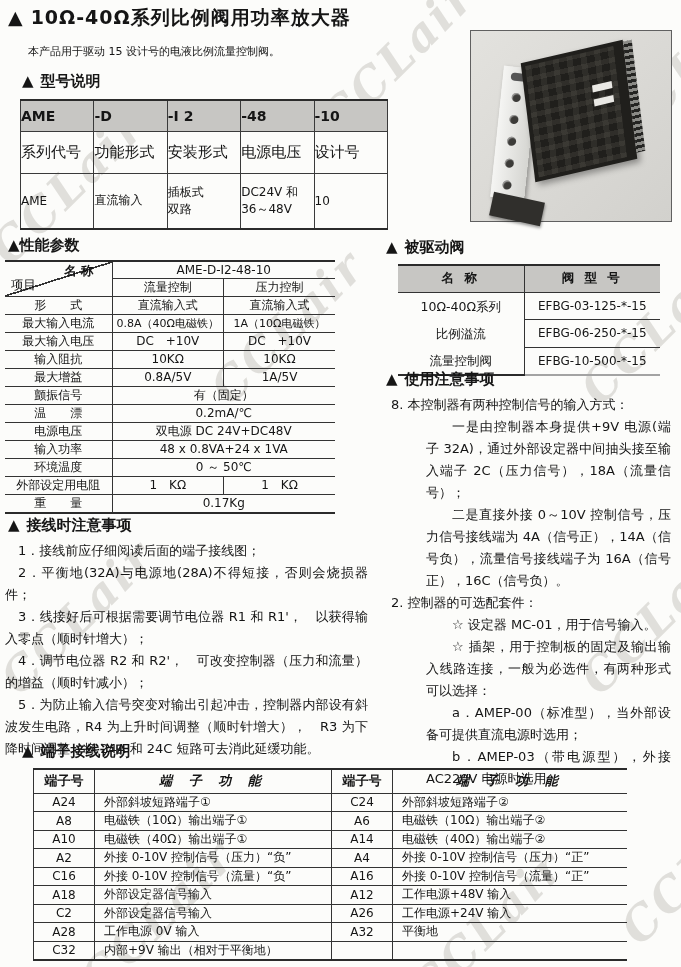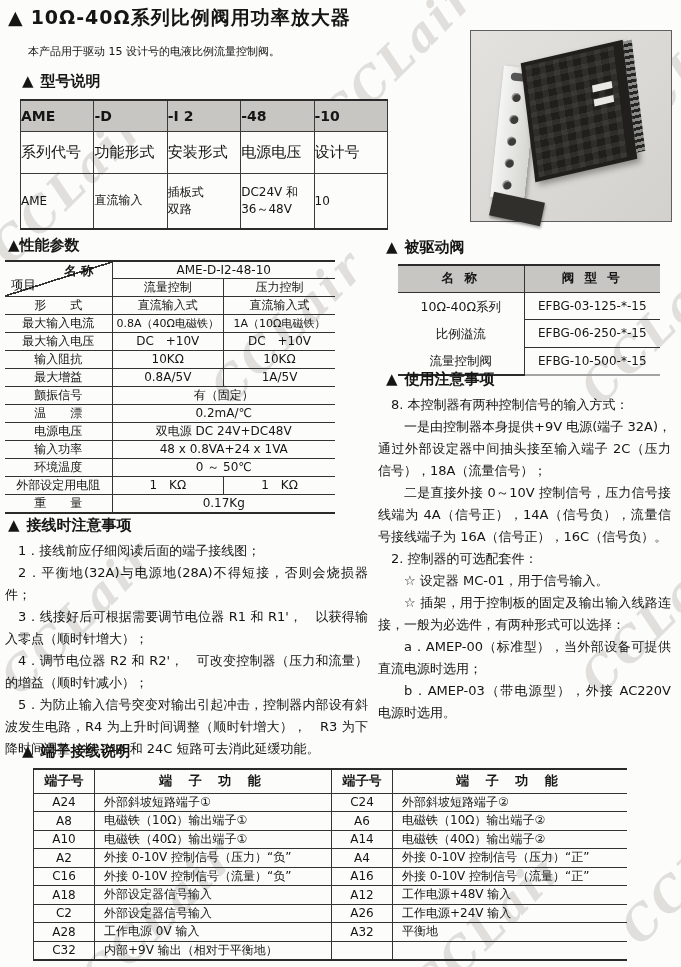--- a/index.html
+++ b/index.html
@@ -59,29 +59,29 @@
   .valve-tbl td { text-align:center; vertical-align:middle; }
   .valve-tbl .vhead td { background:#c7c6c3; font-weight:bold; height:27px; border-top:2px solid #2b2b2b; border-bottom:1px solid #333; letter-spacing:3px; }
   .valve-tbl .vm { border-left:1px solid #333; border-bottom:1px solid #333; height:27px; font-size:12px; }
   .valve-tbl tr:last-child .vm { border-bottom:2px solid #a3a3a3; }
   .valve-tbl .vname { border-bottom:2px solid #2b2b2b; }
   .valve-tbl .vname div { height:27px; line-height:27px; }
 
   
   .notes { font-size:13px; line-height:22px; text-align:justify; }
   .notes p { text-indent:1em; }
-  .notes p.ind2 { text-indent:2em; }
+  .notes p.ind2 { text-indent:2em;margin-left:48px; }
 
   
   .term-tbl { left:33px; top:768px; width:594px; table-layout:fixed; font-size:12px; }
   .term-tbl td { border-top:1px solid #333; border-bottom:1px solid #333; height:18.5px; vertical-align:middle; }
   .term-tbl td.no { width:61px; text-align:center; border-left:1px solid #333; }
   .term-tbl td.fn { text-align:left; padding-left:9px; border-left:1px solid #333; }
   .term-tbl tr.thead td { height:24px; font-weight:bold; font-size:13px; border-top:2px solid #2b2b2b; text-align:center; padding-left:0; }
-  .term-tbl tr.thead td.fn { letter-spacing:6px; }
+  .term-tbl tr.thead td.fn { letter-spacing:6px;font-style:italic; }
   .term-tbl tr:last-child td { border-bottom:2px solid #2b2b2b; }
 </style>
 </head>
 <body>
 
 <span class="wm" style="left:300px; top:30px;">CCLair</span>
 <span class="wm" style="left:590px; top:40px;">CCLair</span>
 <span class="wm" style="left:-30px; top:160px;">CCLair</span>
 <span class="wm" style="left:190px; top:300px;">CCLair</span>
 <span class="wm" style="left:560px; top:300px;">CCLair</span>

